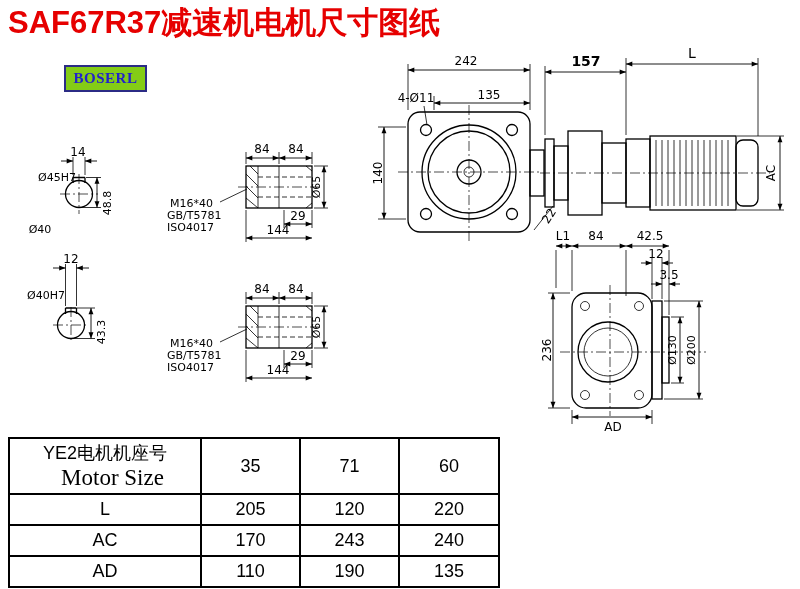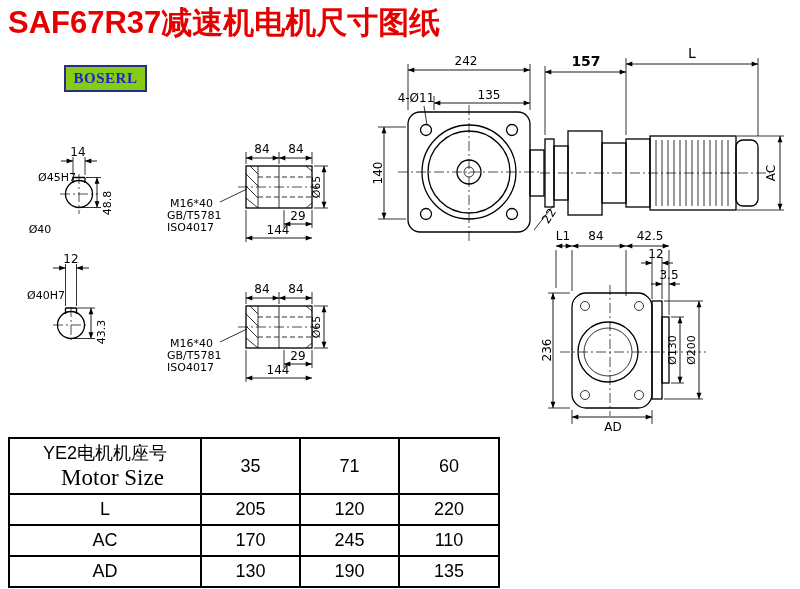--- a/index.html
+++ b/index.html
@@ -273,25 +273,25 @@
       </tr>
       <tr>
         <td>L</td>
         <td>205</td>
         <td>120</td>
         <td>220</td>
       </tr>
       <tr>
         <td>AC</td>
         <td>170</td>
-        <td>245</td>
-        <td>110</td>
+        <td>243</td>
+        <td>240</td>
       </tr>
       <tr>
         <td>AD</td>
-        <td>130</td>
+        <td>110</td>
         <td>190</td>
         <td>135</td>
       </tr>
     </tbody>
   </table>
 
 </div>
 
 </body></html>

